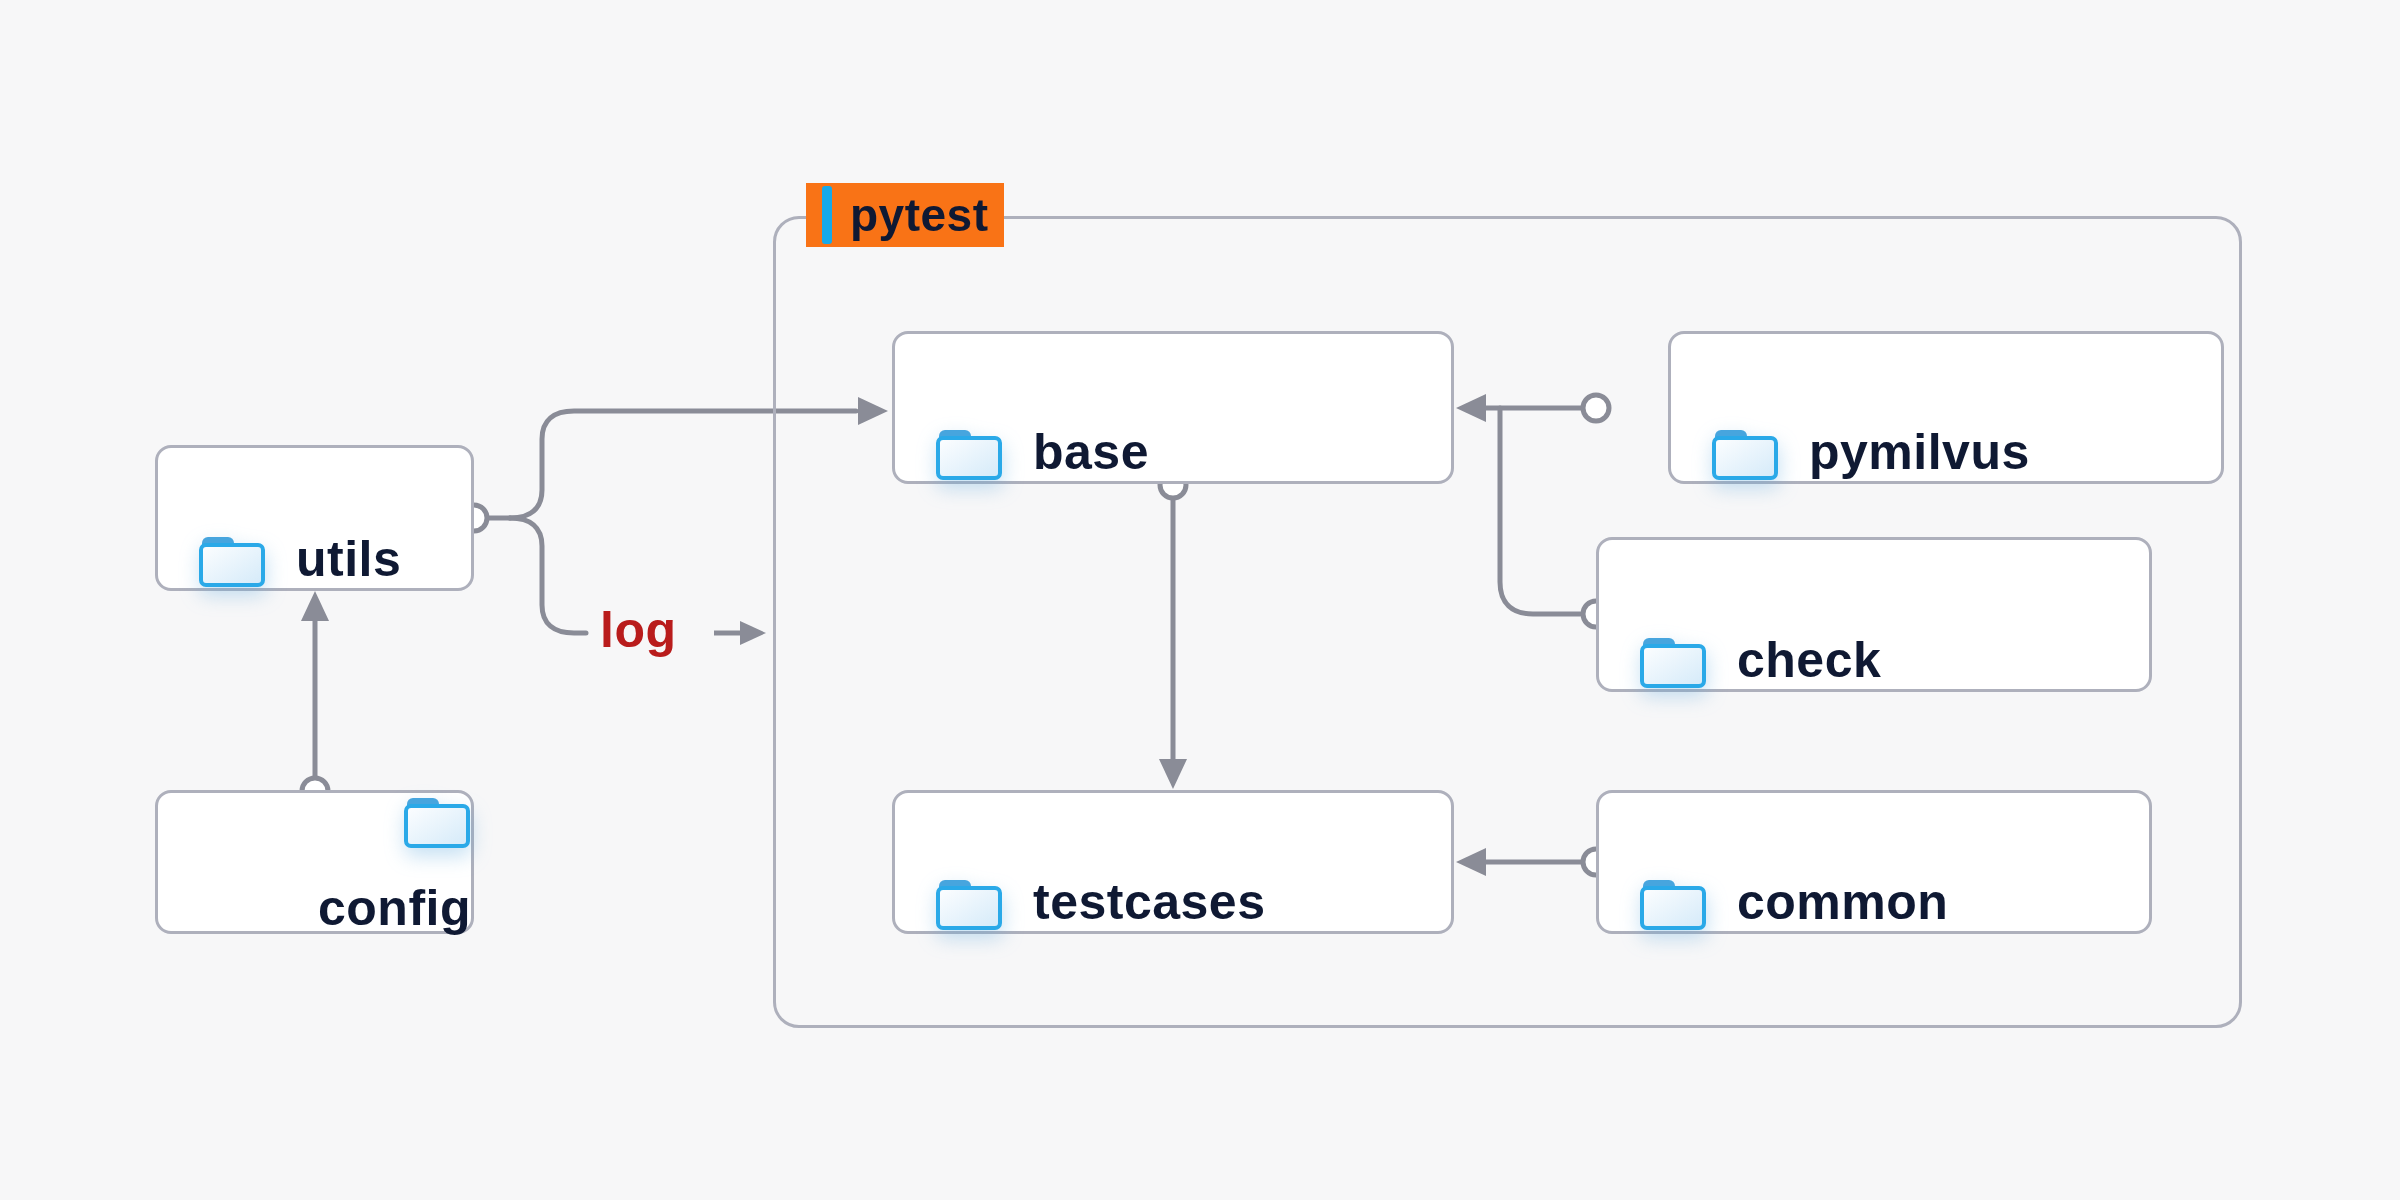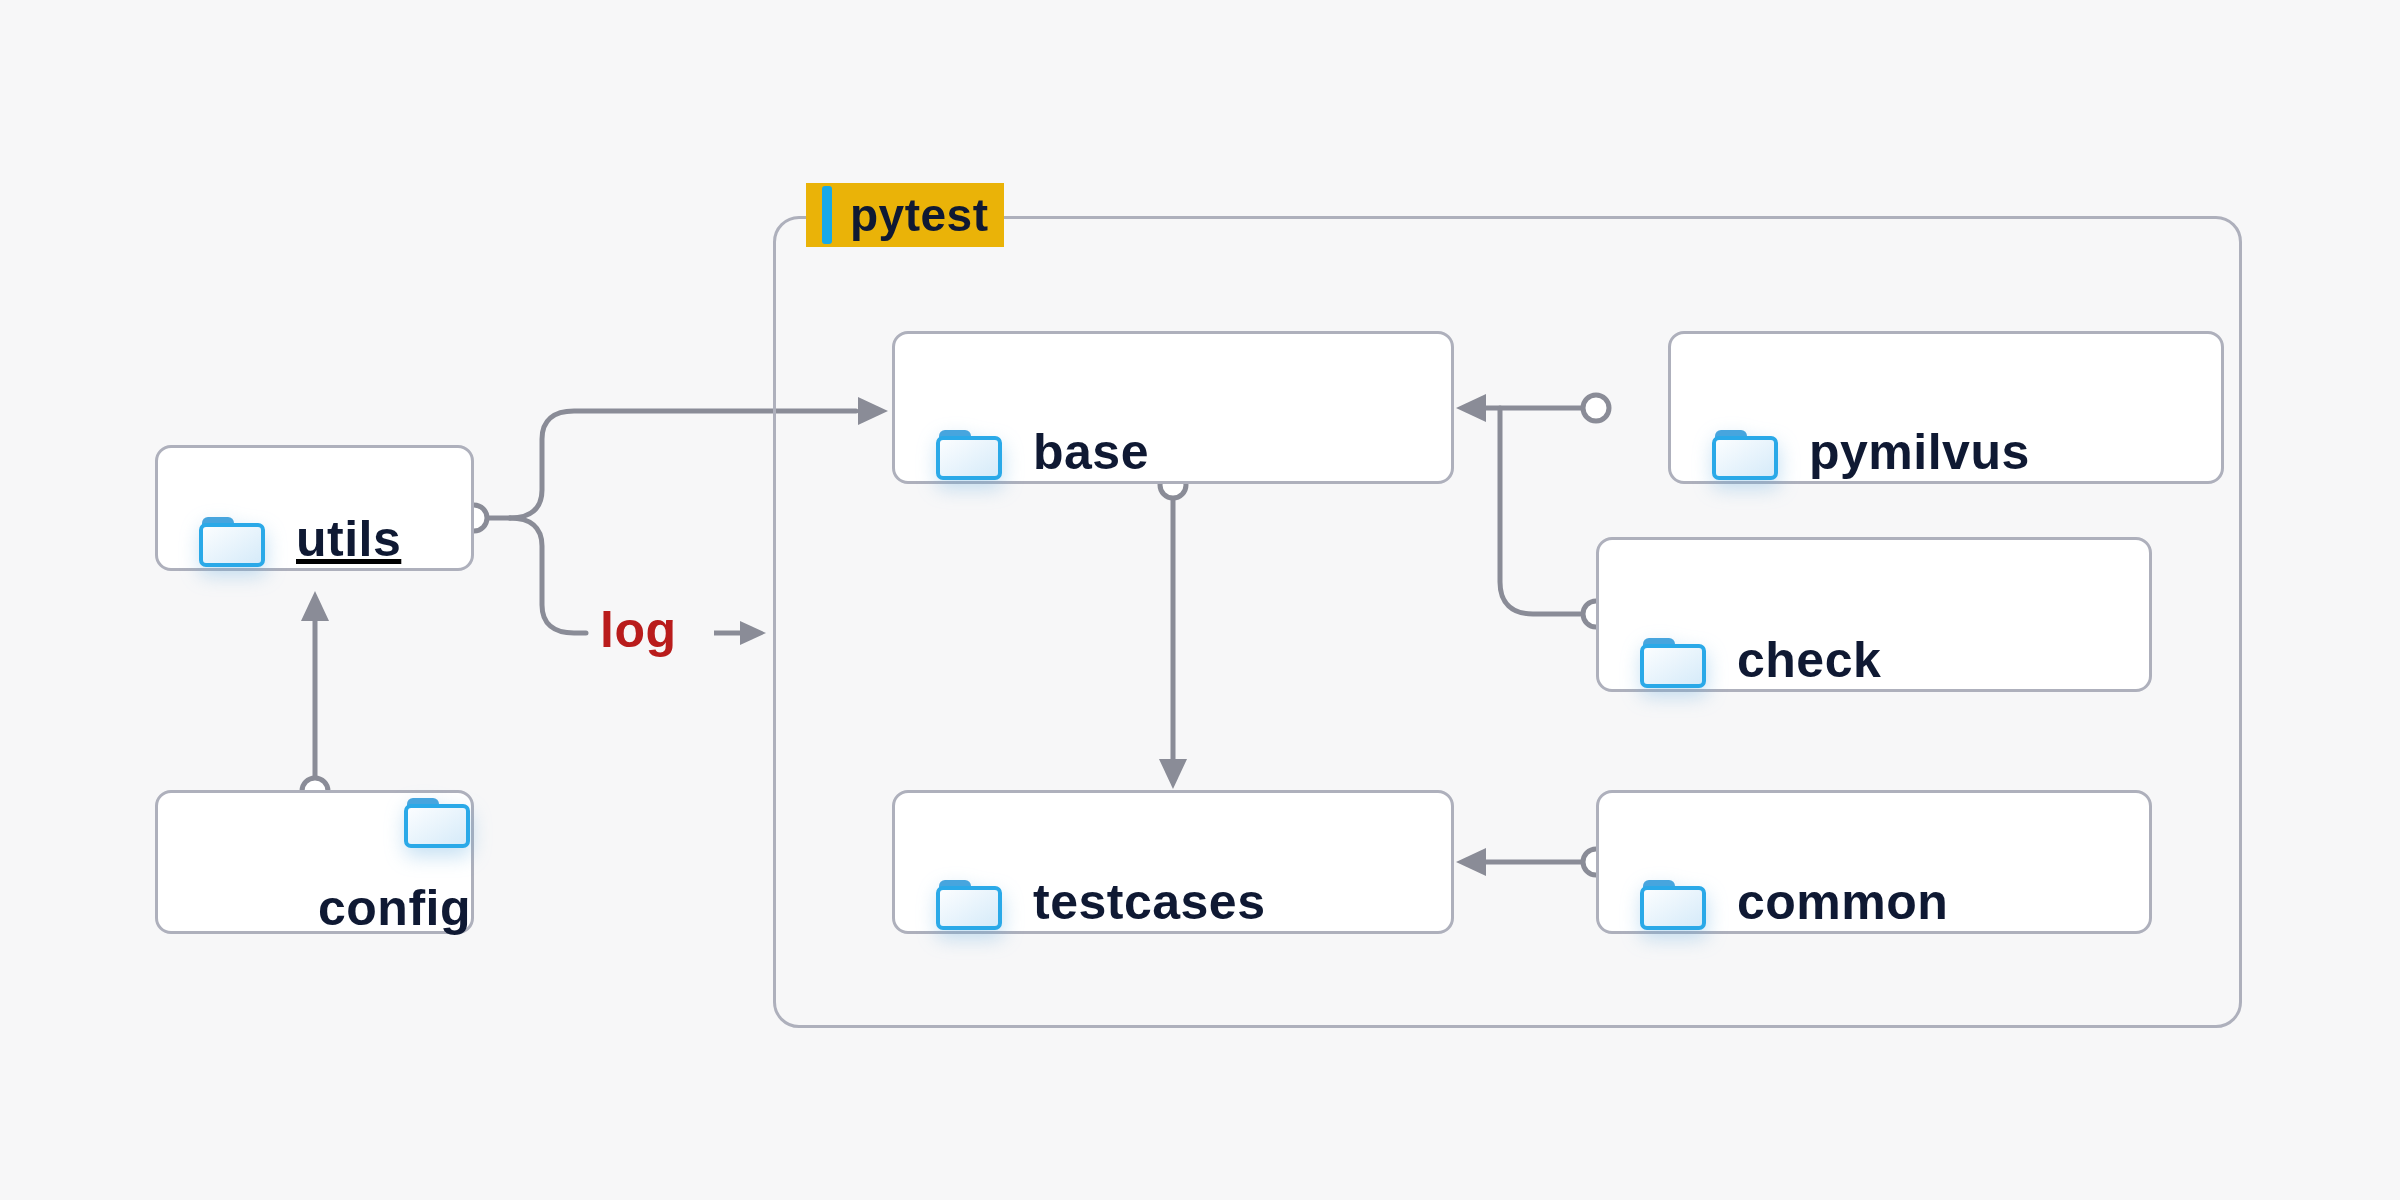--- a/index.html
+++ b/index.html
@@ -29,21 +29,21 @@
     background: transparent;
   }
   .group-label {
     position: absolute;
     left: 806px; top: 183px;
     height: 64px;
     display: flex;
     align-items: center;
     gap: 18px;
     padding: 0 16px;
-    background: #eab308;
+    background: #f97316;
     text-align: center;
   }
   .accent-bar {
     width: 10px; height: 58px;
     border-radius: 3px;
     background: #17A9E9;
   }
   .group-label-text {
     font-size: 46px;
     font-weight: 700;
@@ -135,21 +135,21 @@
       <circle cx="1596" cy="862" r="13" fill="#FFFFFF"></circle>
     </g>
   </svg>
 
   <div class="group-container"></div>
   <div class="group-label">
     <span class="accent-bar"></span>
     <span class="group-label-text">pytest</span>
   </div>
 
-  <div class="node" style="left:155px; top:445px; width:319px; height:126px;text-decoration:underline;">
+  <div class="node" style="left:155px; top:445px; width:319px; height:146px;">
     <svg class="folder-icon" viewBox="0 0 68 56">
       <rect x="4" y="5" width="32" height="20" rx="6" fill="#47A5DE"></rect>
       <rect x="3" y="13" width="62" height="40" rx="5" fill="url(#folderGrad)" stroke="#2AA9E8" stroke-width="4"></rect>
     </svg>
     <span class="node-label">utils</span>
   </div>
 
   <div class="node" style="left:155px; top:790px; width:319px; height:144px;flex-direction:column;">
     <svg class="folder-icon" viewBox="0 0 68 56">
       <rect x="4" y="5" width="32" height="20" rx="6" fill="#47A5DE"></rect>

